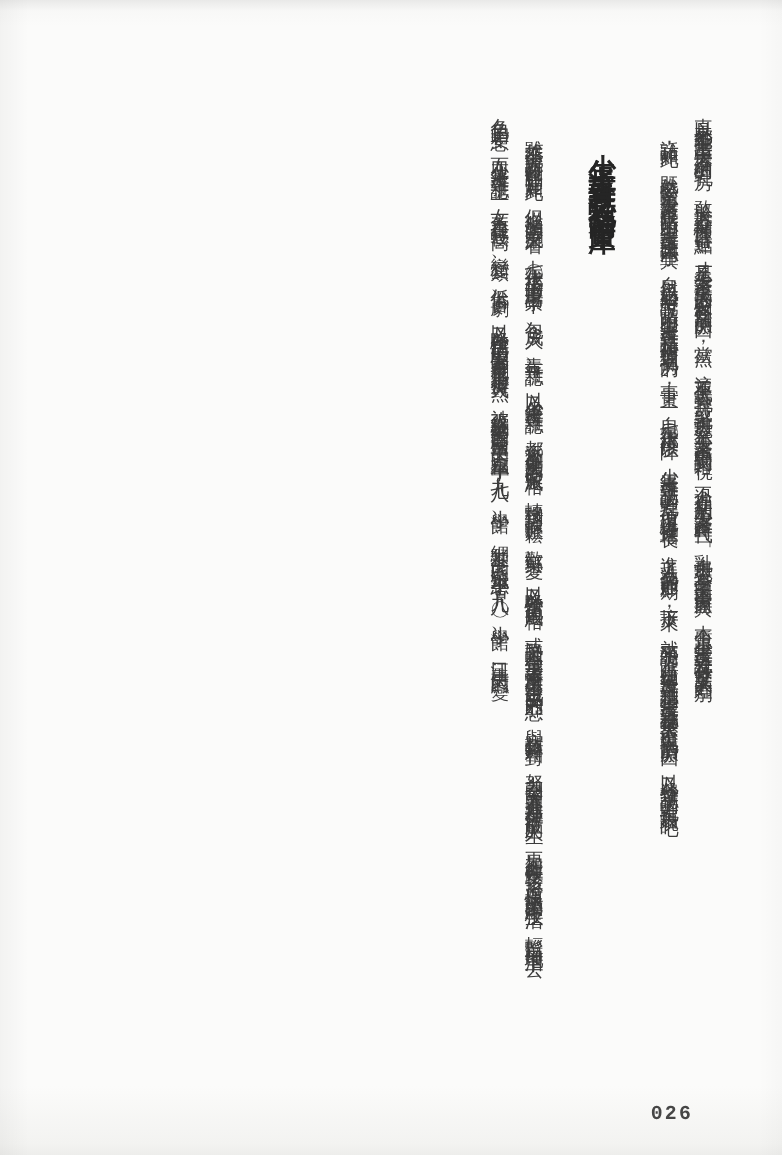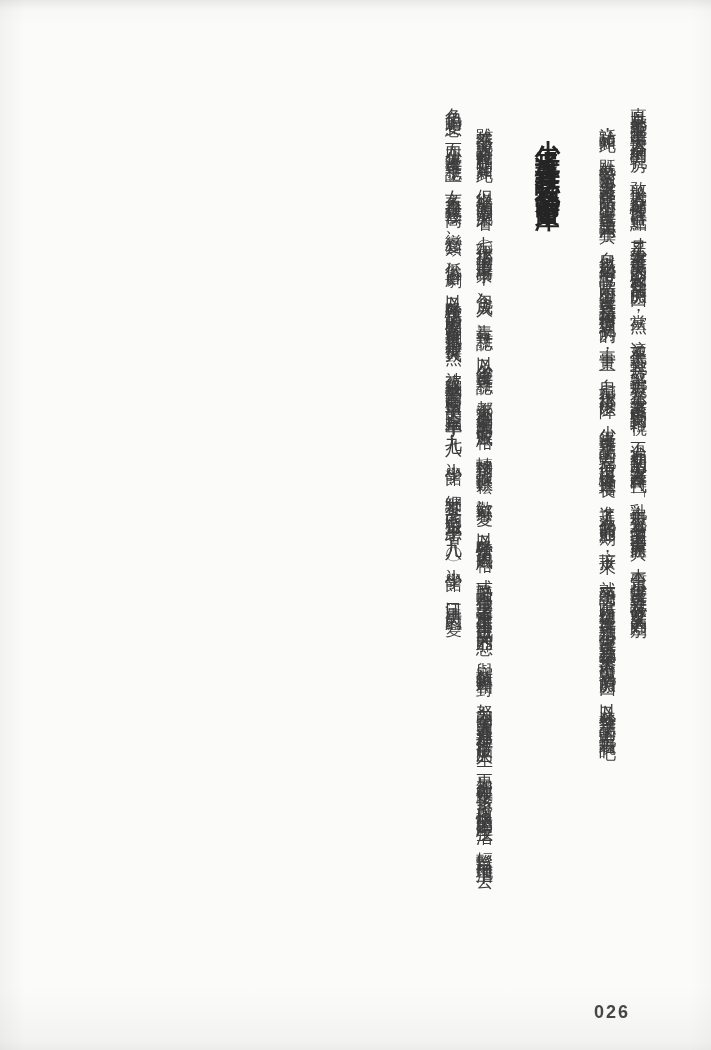--- a/index.html
+++ b/index.html
@@ -67,21 +67,21 @@
     font-weight: 700;
     font-size: 25px;
     letter-spacing: 6px;
     line-height: 36px;
     color: #252525;
   }
   .pageno {
     position: absolute;
     right: 81px;
     bottom: 27px;
-    font-family: Liberation Sans, sans-serif;
+    font-family: Liberation Mono, monospace;
     font-weight: 700;
     font-size: 18px;
     letter-spacing: 2px;
     color: #464646;
   }
 </style>
 </head>
 <body>
 
 <div class="scan-page">

